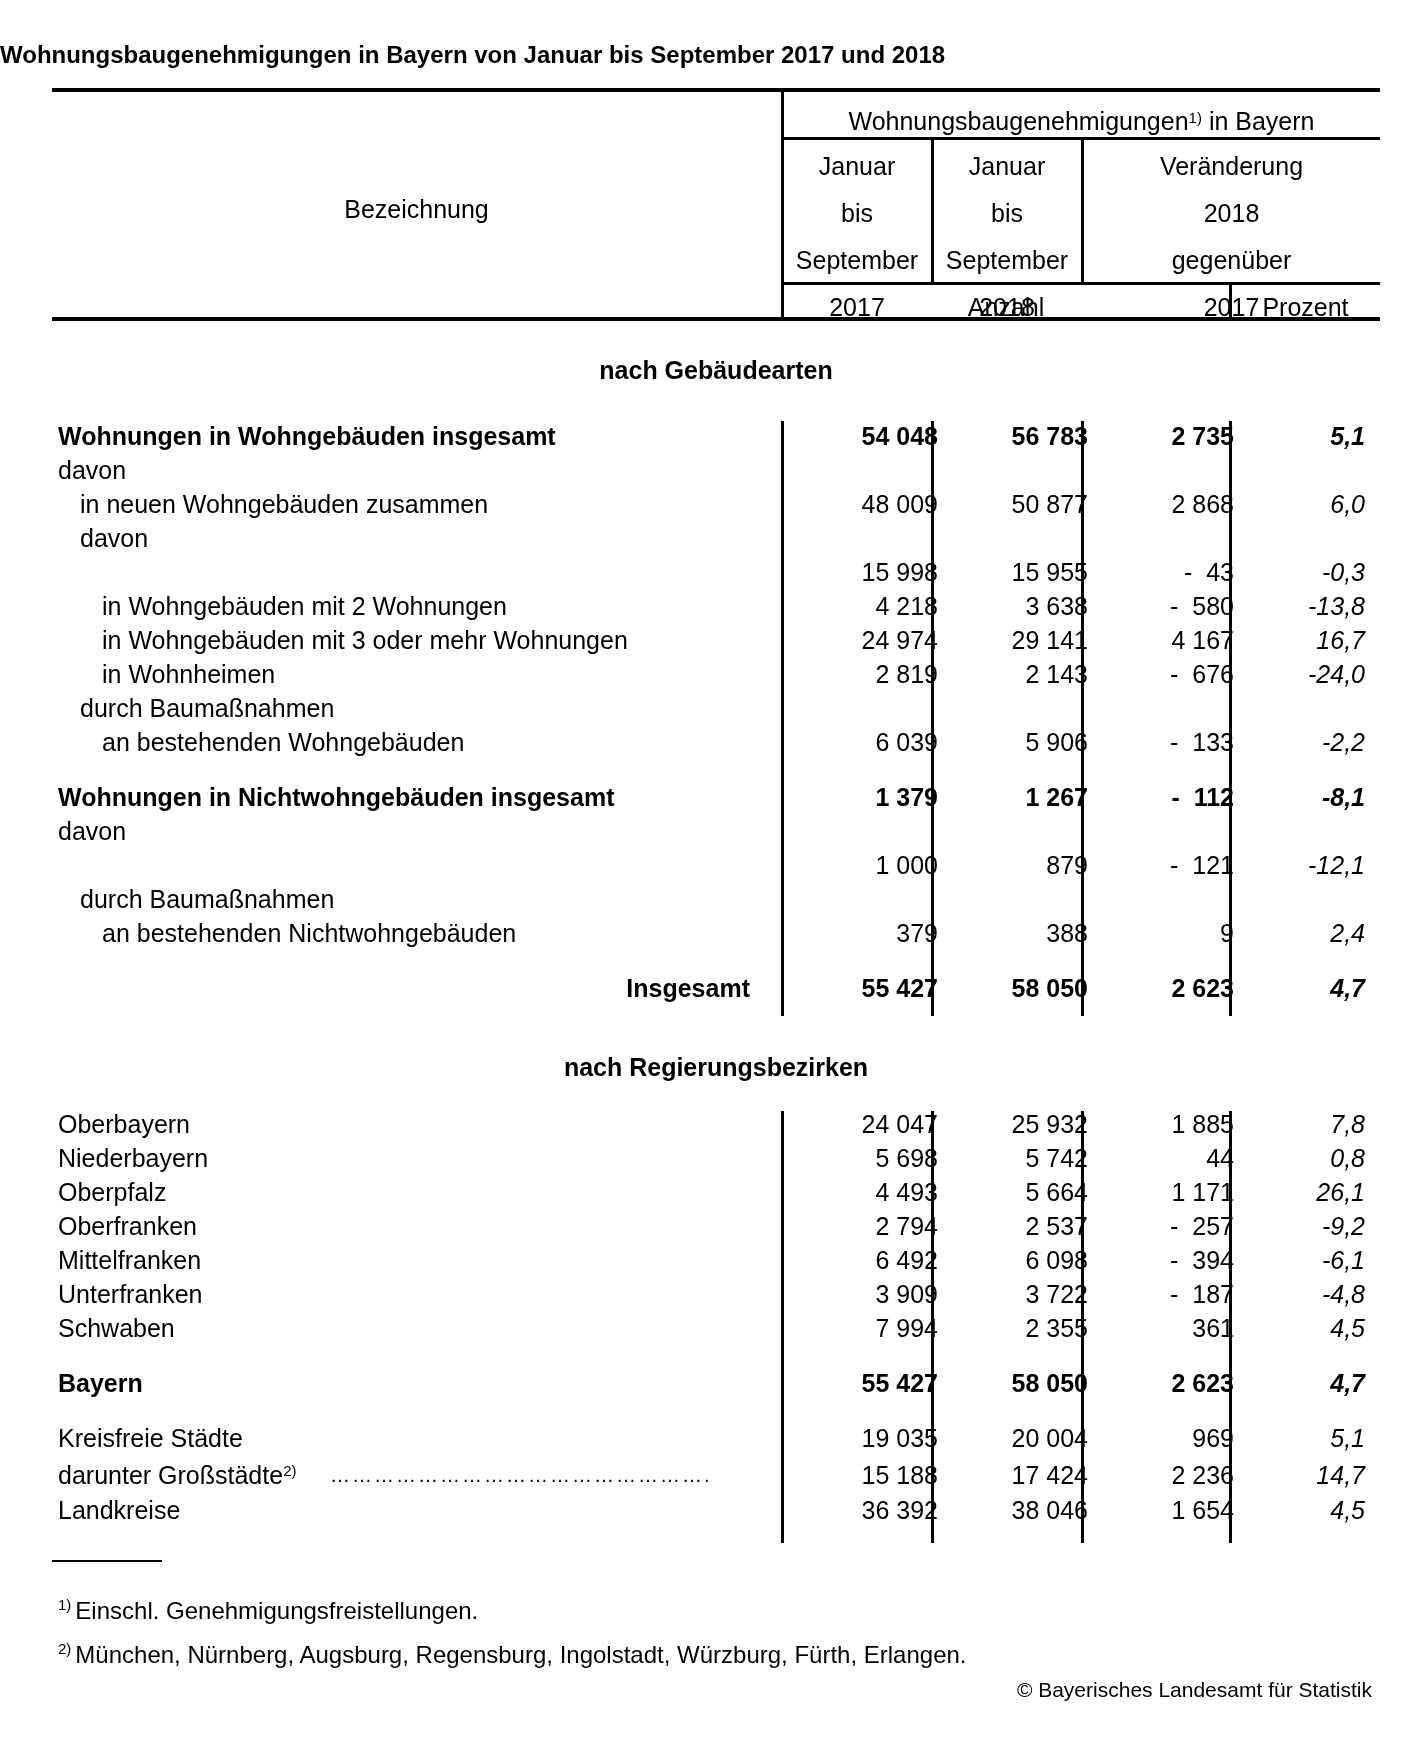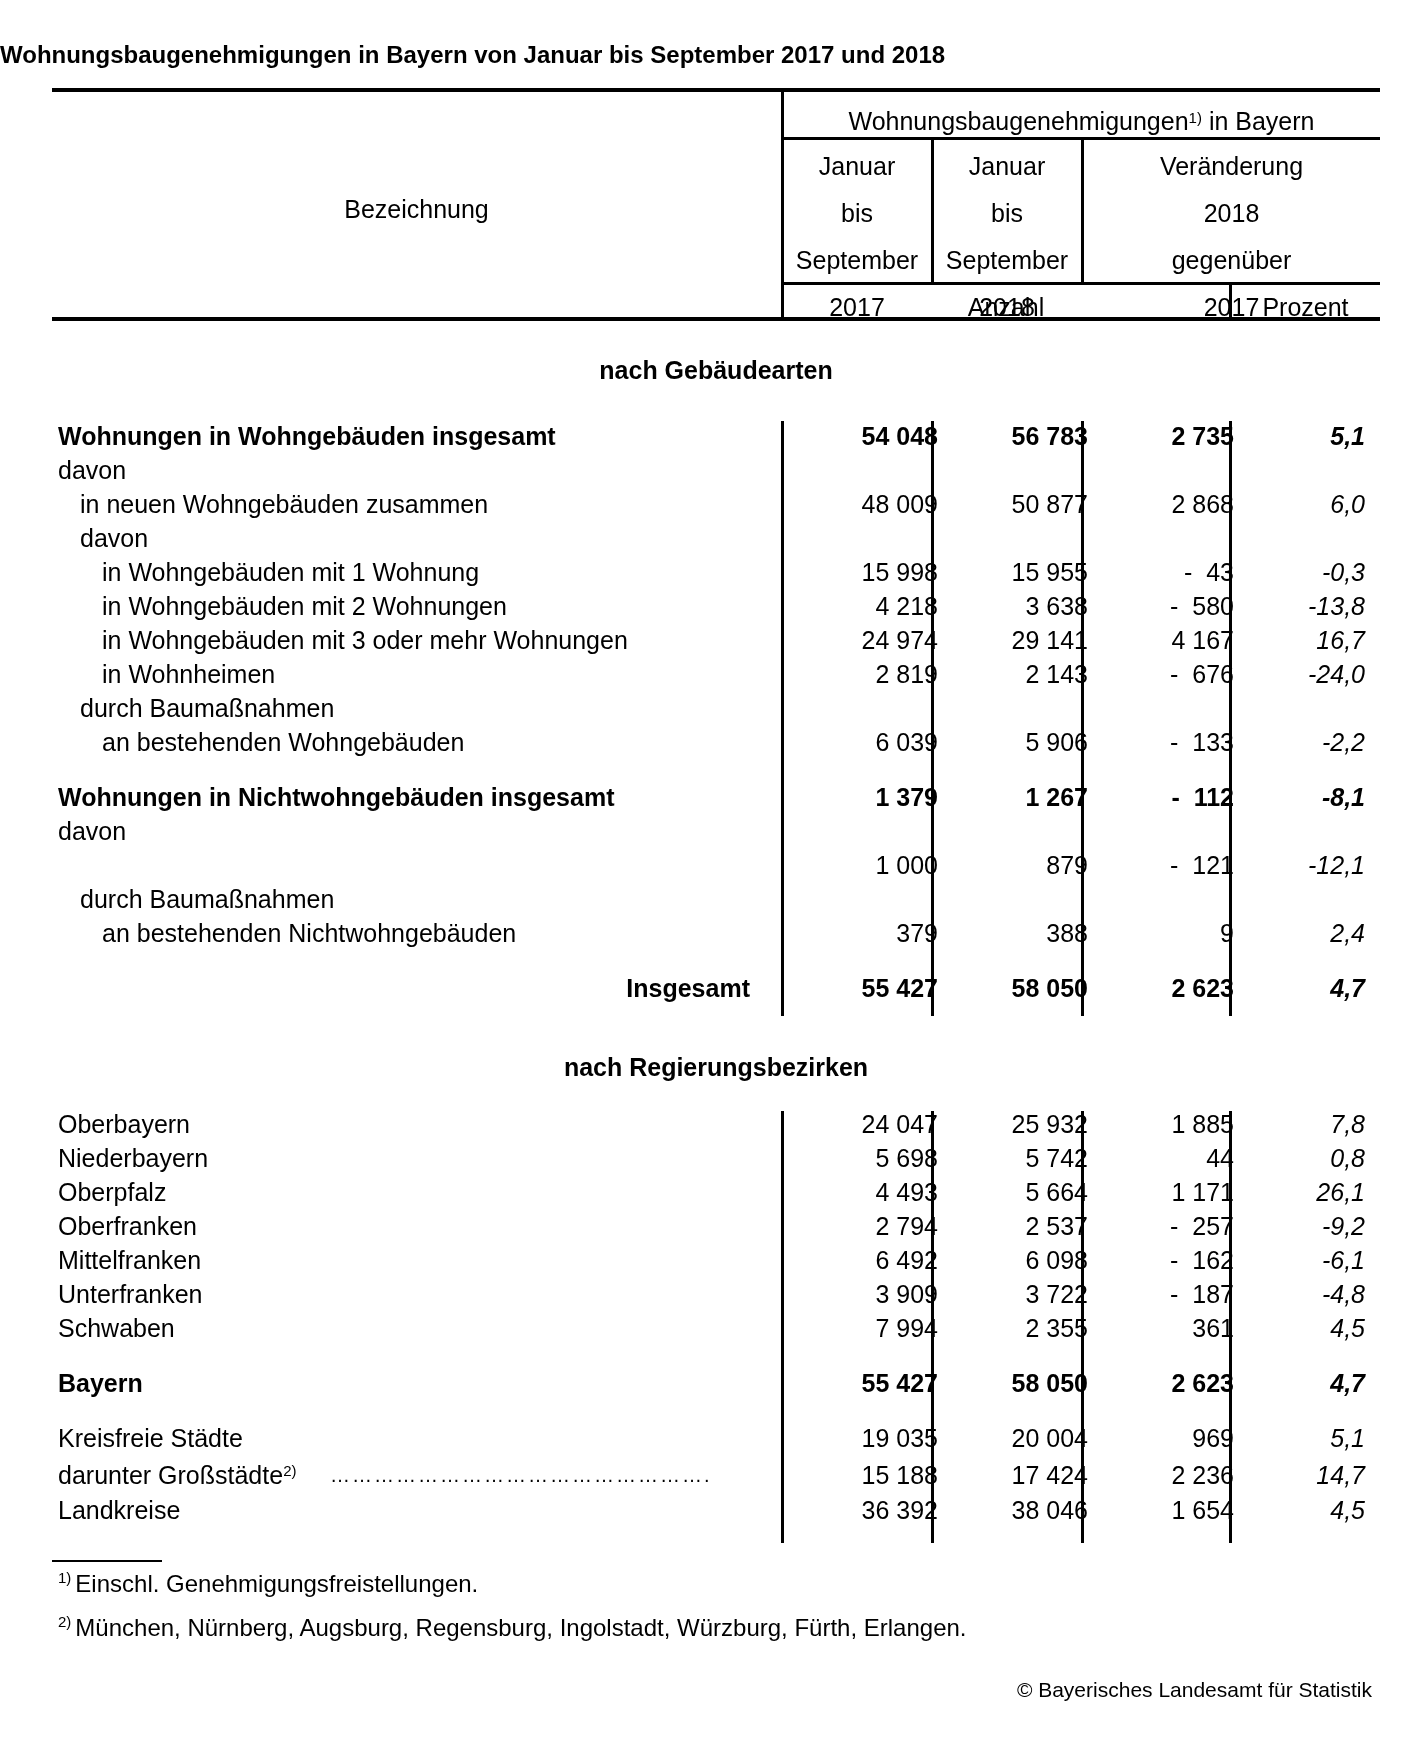--- a/index.html
+++ b/index.html
@@ -22,21 +22,21 @@
   .row .c2 { left: 881px; width: 155px; }
   .row .c3 { left: 1031px; width: 151px; }
   .row .c4 { left: 1181px; width: 132px; font-style: italic; }
   .row.bold { font-weight: bold; }
   .ind0 { left: 6px; }
   .ind1 { left: 28px; }
   .ind2 { left: 50px; }
   .rightlabel { right: 630px; text-align: right; }
   .dots { position: absolute; left: 280px; top: 0; width: 420px; overflow: hidden;
           letter-spacing: 2px; font-size: 20px; }
-  .fn { position: absolute; left: 58px; font-size: 24px; line-height: 30px; white-space: nowrap; }
+  .fn { position: absolute; left: 58px; font-size: 24px; line-height: 30px; white-space: nowrap; margin-top: 27px; }
   .fn .fsup { font-size: 15px; position: relative; top: -9px; margin-right: 4px; }
   .copyright { position: absolute; right: 52px; top: 1676px; font-size: 21px; line-height: 28px; }
 </style>
 </head>
 <body>
 
 <div class="abs title">Wohnungsbaugenehmigungen in Bayern von Januar bis September 2017 und 2018</div>
 
 <div class="hline" style="left:52px; width:1328px; top:88px; height:4px;"></div>
 <div class="hline" style="left:783px; width:597px; top:137px; height:3px;"></div>
@@ -93,21 +93,20 @@
   <span class="label ind1">in neuen Wohngebäuden zusammen</span>
   <span class="num c1">48 009</span>
   <span class="num c2">50 877</span>
   <span class="num c3">2 868</span>
   <span class="num c4">6,0</span>
 </div>
 <div class="row" style="top:521px;">
   <span class="label ind1">davon</span>
 </div>
 <div class="row" style="top:555px;">
-  <span class="label ind2">in Wohngebäuden mit 1 Wohnung</span>
   <span class="num c1">15 998</span>
   <span class="num c2">15 955</span>
   <span class="num c3">-  43</span>
   <span class="num c4">-0,3</span>
 </div>
 <div class="row" style="top:589px;">
   <span class="label ind2">in Wohngebäuden mit 2 Wohnungen</span>
   <span class="num c1">4 218</span>
   <span class="num c2">3 638</span>
   <span class="num c3">-  580</span>
@@ -203,21 +202,21 @@
   <span class="label ind0">Oberfranken</span>
   <span class="num c1">2 794</span>
   <span class="num c2">2 537</span>
   <span class="num c3">-  257</span>
   <span class="num c4">-9,2</span>
 </div>
 <div class="row" style="top:1243px;">
   <span class="label ind0">Mittelfranken</span>
   <span class="num c1">6 492</span>
   <span class="num c2">6 098</span>
-  <span class="num c3">-  162</span>
+  <span class="num c3">-  394</span>
   <span class="num c4">-6,1</span>
 </div>
 <div class="row" style="top:1277px;">
   <span class="label ind0">Unterfranken</span>
   <span class="num c1">3 909</span>
   <span class="num c2">3 722</span>
   <span class="num c3">-  187</span>
   <span class="num c4">-4,8</span>
 </div>
 <div class="row" style="top:1311px;">

